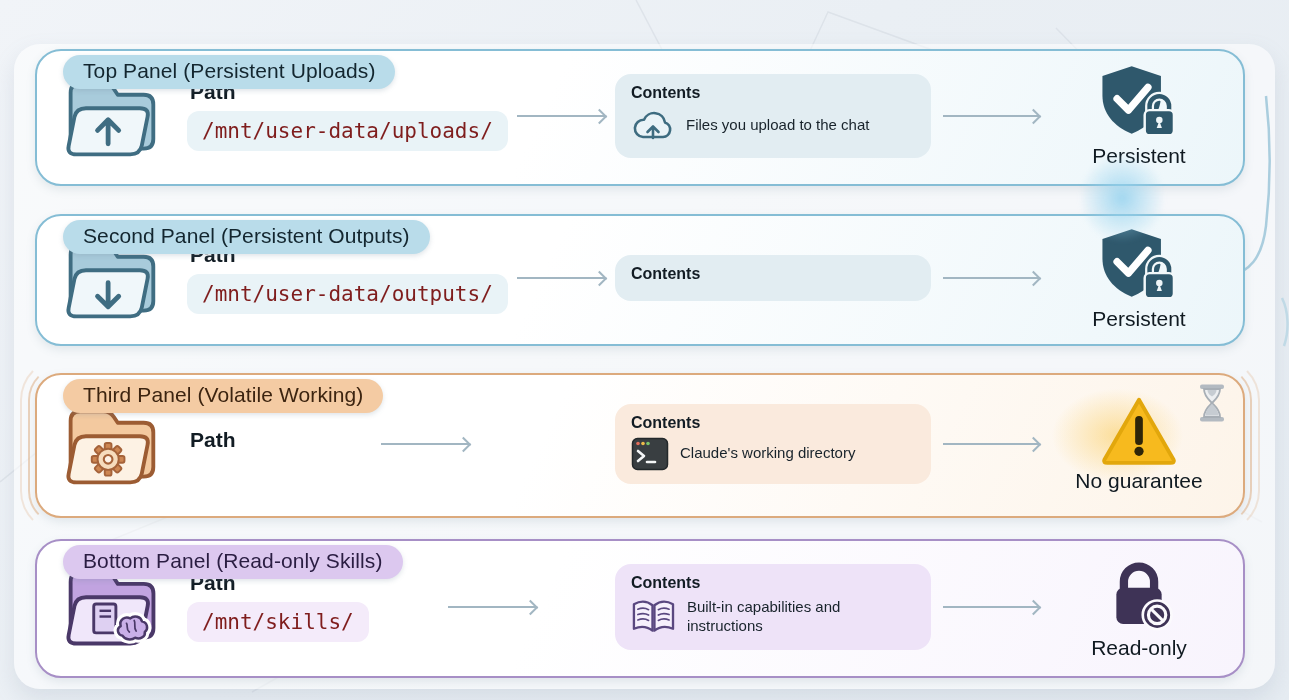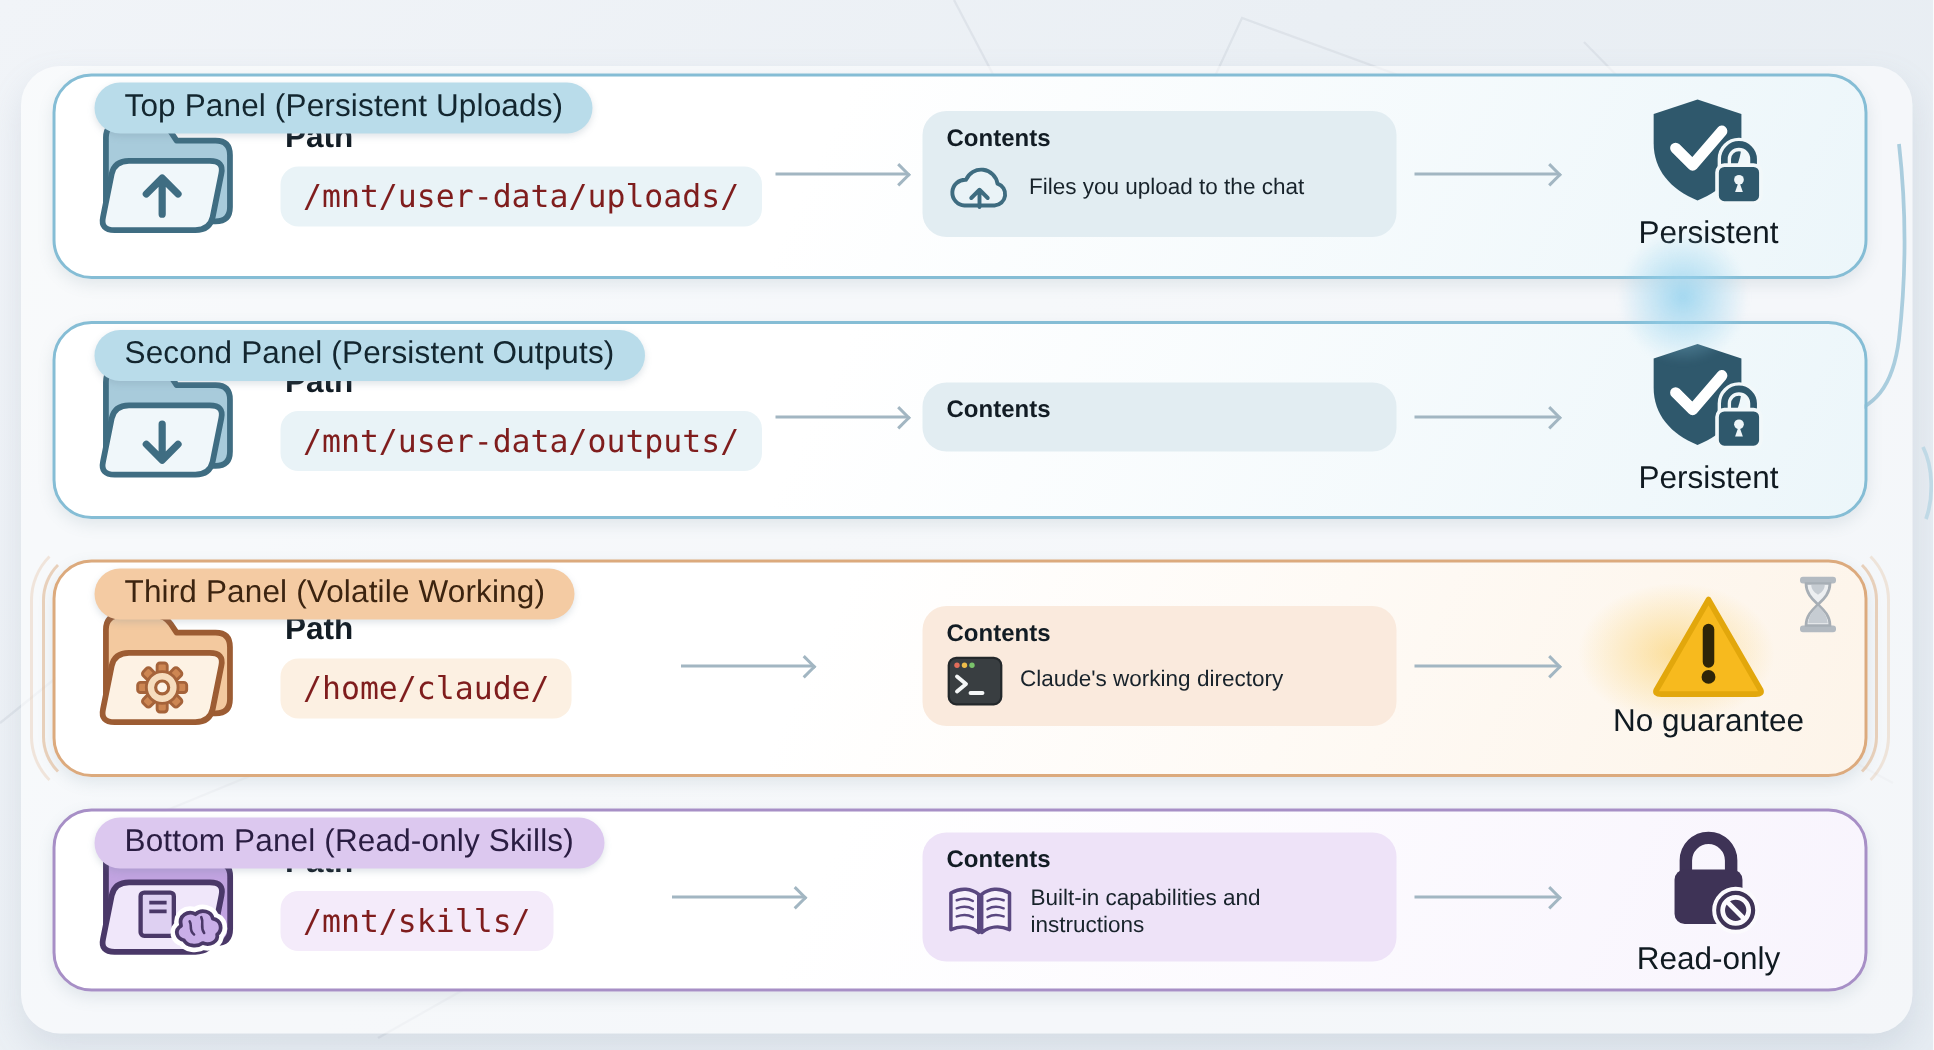--- a/index.html
+++ b/index.html
@@ -195,21 +195,20 @@
               <rect x="-3.5" y="-17" width="7" height="8" rx="2" transform="rotate(270)"></rect>
               <rect x="-3.5" y="-17" width="7" height="8" rx="2" transform="rotate(315)"></rect>
               <circle r="11" fill="#f6dcbd"></circle>
             </g>
             <circle r="4.5" fill="#fdf3e8" stroke="#a5633a" stroke-width="2.2"></circle>
           </g>
         </svg>
       </div>
       <div>
         <div class="plabel">Path</div>
-        <code class="chip">/home/claude/</code>
       </div>
       <div class="arrowcell">
           <div class="arrow"></div>
         </div>
       <div class="cbox">
         <div class="ctitle">Contents</div>
         <div class="crow">
           <svg width="38" height="34" viewBox="0 0 38 34">
             <rect x="1.5" y="1.5" width="35" height="31" rx="5" fill="#393e41" stroke="#23282b" stroke-width="1.5"></rect>
             <circle cx="7" cy="6.5" r="1.8" fill="#e26d5a"></circle>
@@ -231,21 +230,21 @@
         <svg width="80" height="71" viewBox="0 0 104 92">
           <path d="M52 6 L97 84 Q99 88 93 88 H11 Q5 88 7 84 Z" fill="#f7ba1e" stroke="#e2a70c" stroke-width="5" stroke-linejoin="round"></path>
           <line x1="52" y1="32" x2="52" y2="60" stroke="#2e2508" stroke-width="10" stroke-linecap="round"></line>
           <circle cx="52" cy="73" r="6" fill="#2e2508"></circle>
         </svg>
         <div class="slabel">No guarantee</div>
       </div>
     </div>
   </section>
 
-  <section class="panel" style="top: 539px; height: 122px; --border: #a78fc6; --badge_bg: #dcc8ef; --badge_text: #2a1d42; --chip_bg: #f4ebfa; --box_bg: #eee3f8; --tint: #f8f4fd; --accent: #4a3868;">
+  <section class="panel" style="top: 539px; height: 139px; --border: #a78fc6; --badge_bg: #dcc8ef; --badge_text: #2a1d42; --chip_bg: #f4ebfa; --box_bg: #eee3f8; --tint: #f8f4fd; --accent: #4a3868;">
     <div class="badge">Bottom Panel (Read-only Skills)</div>
     <div class="row">
       <div>
         <svg width="104" height="94" viewBox="0 0 108 96">
           <path d="M10 24 q0-10 10-10 h24 q7 0 11 6 l4 6 h27 q10 0 10 10 v36 q0 10 -10 10 h-66 q-10 0 -10 -10 z" fill="#c1a3e0" stroke="#4a3868" stroke-width="4" stroke-linejoin="round"></path>
           <path d="M26 40 H82 Q92 40 90 49 L84 79 Q82 88 72 88 H16 Q6 88 8 79 L14 49 Q16 40 26 40 Z" fill="#f0e7fa" stroke="#4a3868" stroke-width="4" stroke-linejoin="round"></path>
           <rect x="34" y="47" width="23" height="30" rx="2.5" fill="#ded0f2" stroke="#4a3868" stroke-width="3"></rect>
           <line x1="40" y1="54" x2="52" y2="54" stroke="#4a3868" stroke-width="2.5"></line>
           <line x1="40" y1="60" x2="52" y2="60" stroke="#4a3868" stroke-width="2.5"></line>
           <g transform="translate(74,72)">

